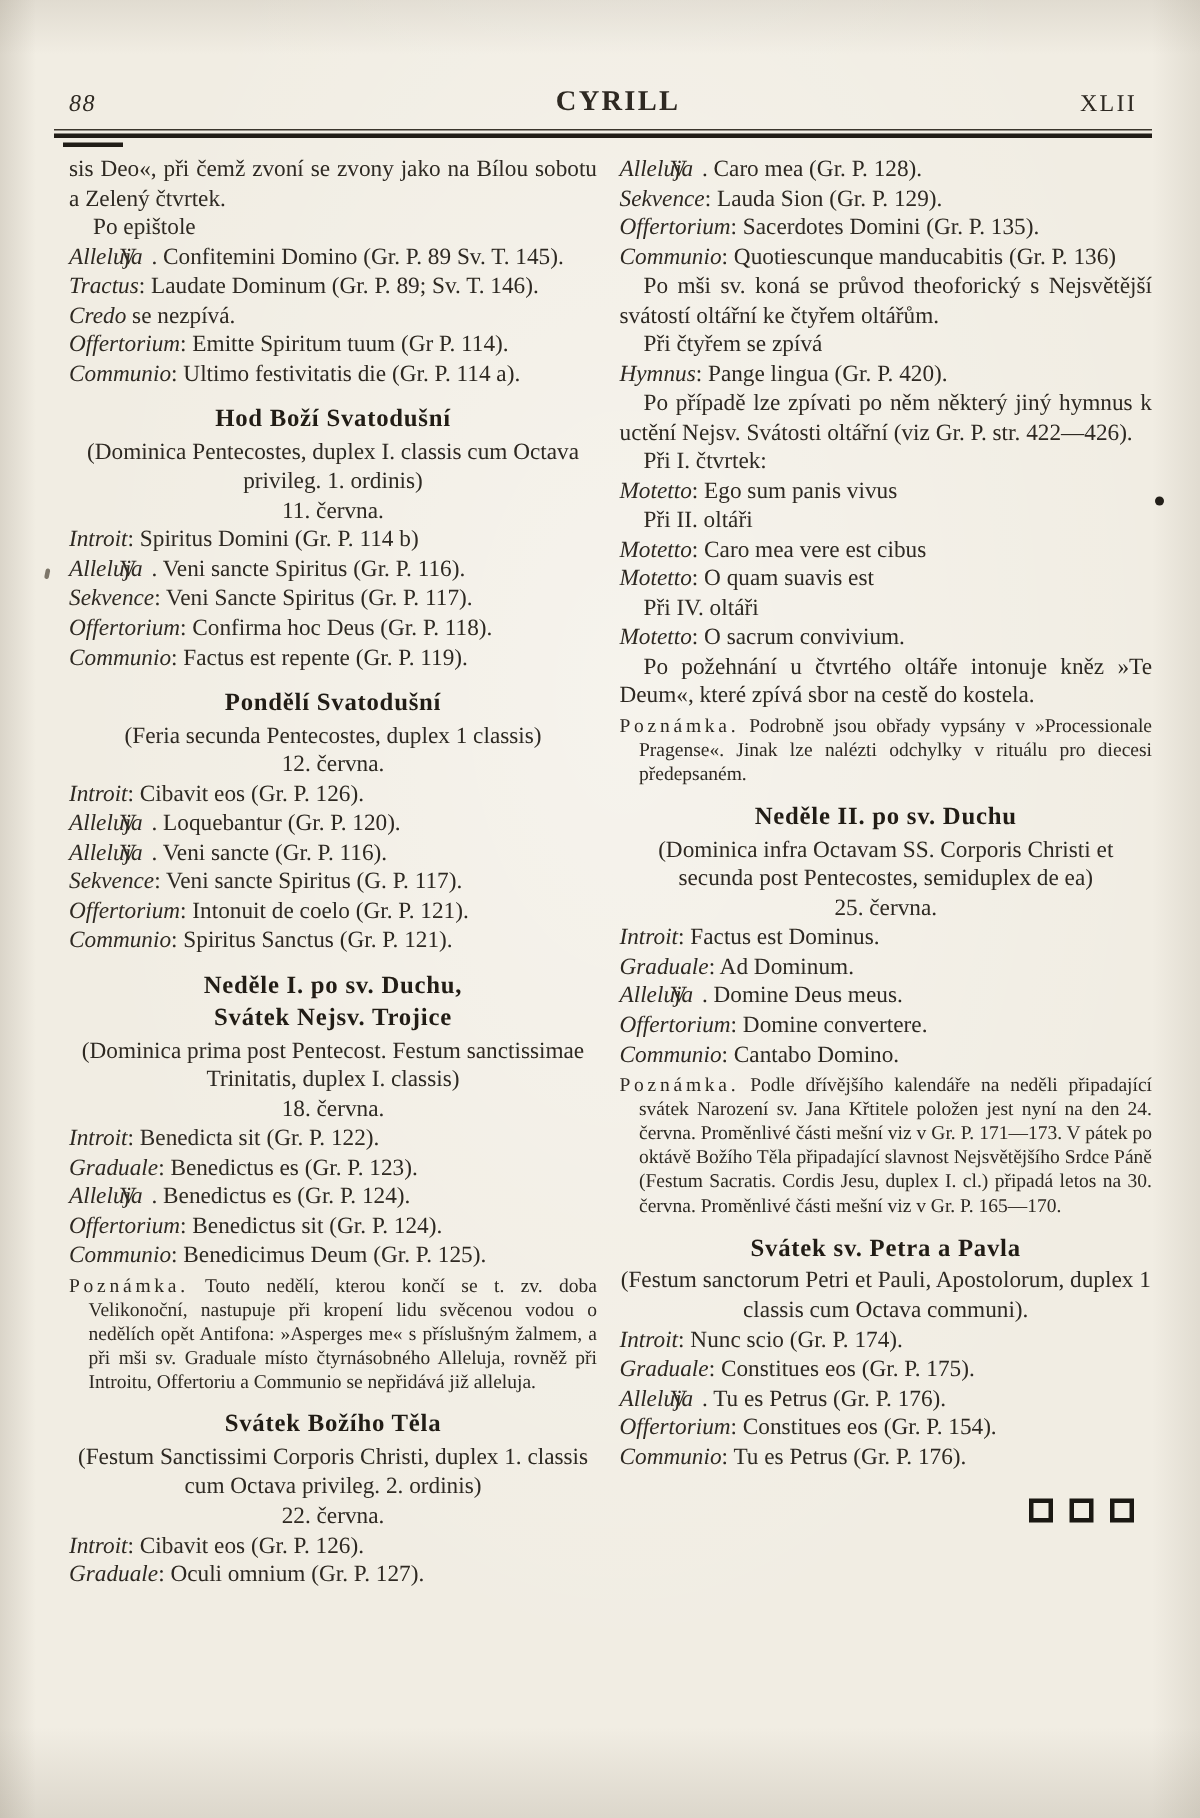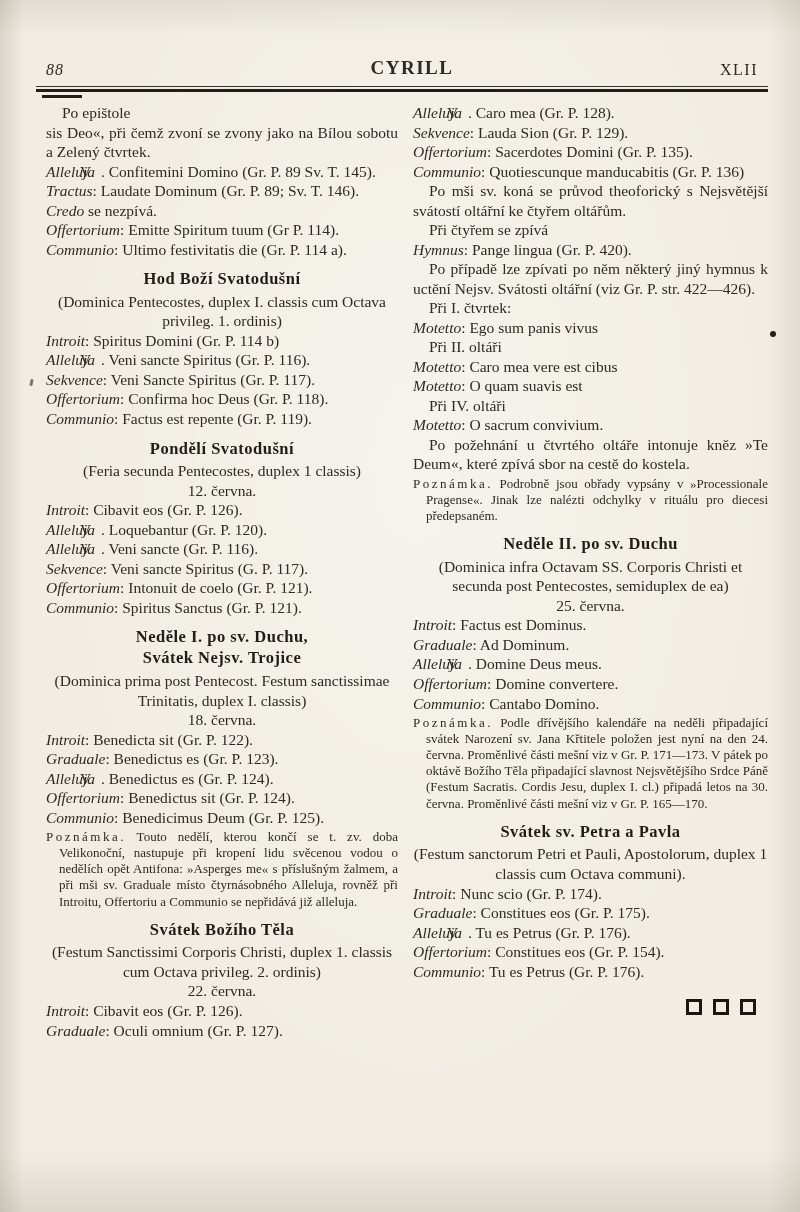--- a/index.html
+++ b/index.html
@@ -82,29 +82,30 @@
   </header>
 
   <div class="rulewrap">
     <div class="rule-thin"></div>
     <div class="rule-thick"></div>
     <div class="rule-stub"></div>
   </div>
 
   <main class="columns">
     <section class="col">
+        <p class="paragraph noindent">sis Deo«, při čemž zvoní se zvony jako na Bílou sobotu a Zelený čtvrtek.</p>
         <p class="paragraph">Po epištole</p>
-        <p class="paragraph noindent">sis Deo«, při čemž zvoní se zvony jako na Bílou sobotu a Zelený čtvrtek.</p>
         <p class="entry"><i>Alleluja</i> <span class="versicle">V</span>. Confitemini Domino (Gr. P. 89 Sv. T. 145).</p>
         <p class="entry"><i>Tractus</i>: Laudate Dominum (Gr. P. 89; Sv. T. 146).</p>
         <p class="entry"><i>Credo</i> se nezpívá.</p>
         <p class="entry"><i>Offertorium</i>: Emitte Spiritum tuum (Gr P. 114).</p>
         <p class="entry"><i>Communio</i>: Ultimo festivitatis die (Gr. P. 114 a).</p>
         <h3 class="heading">Hod Boží Svatodušní</h3>
         <p class="latin">(Dominica Pentecostes, duplex I. classis cum Octava privileg. 1. ordinis)</p>
+        <p class="dateline">11. června.</p>
         <p class="entry"><i>Introit</i>: Spiritus Domini (Gr. P. 114 b)</p>
         <p class="entry"><i>Alleluja</i> <span class="versicle">V</span>. Veni sancte Spiritus (Gr. P. 116).</p>
         <p class="entry"><i>Sekvence</i>: Veni Sancte Spiritus (Gr. P. 117).</p>
         <p class="entry"><i>Offertorium</i>: Confirma hoc Deus (Gr. P. 118).</p>
         <p class="entry"><i>Communio</i>: Factus est repente (Gr. P. 119).</p>
         <h3 class="heading">Pondělí Svatodušní</h3>
         <p class="latin">(Feria secunda Pentecostes, duplex 1 classis)</p>
         <p class="dateline">12. června.</p>
         <p class="entry"><i>Introit</i>: Cibavit eos (Gr. P. 126).</p>
         <p class="entry"><i>Alleluja</i> <span class="versicle">V</span>. Loquebantur (Gr. P. 120).</p>

